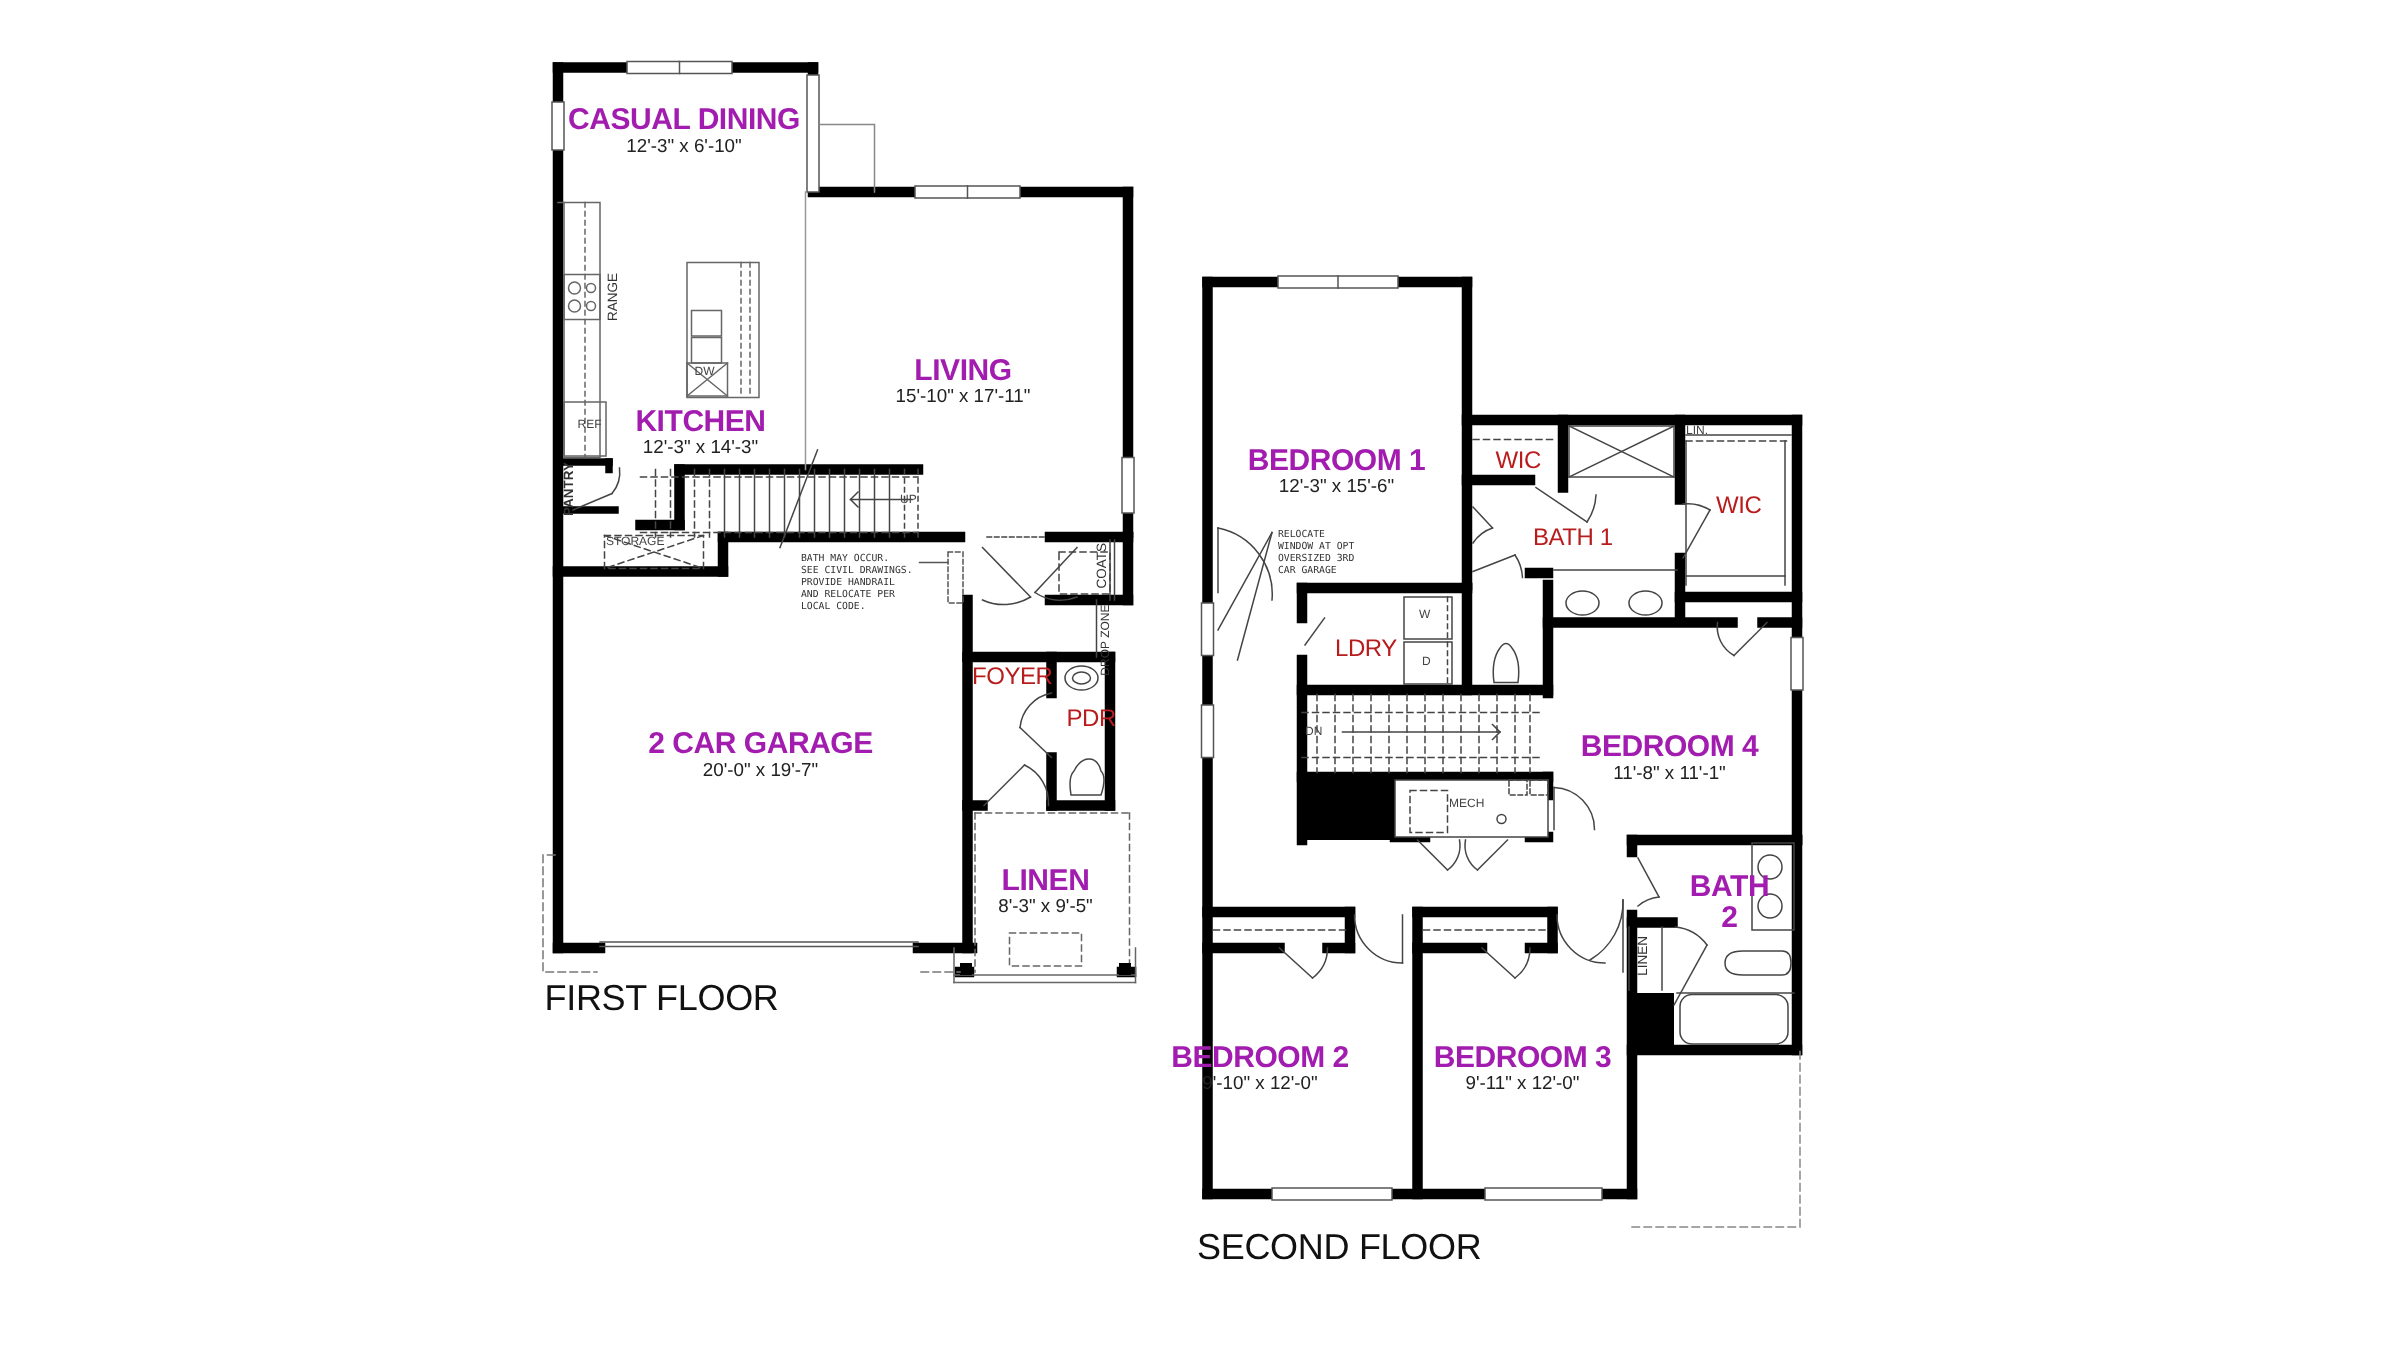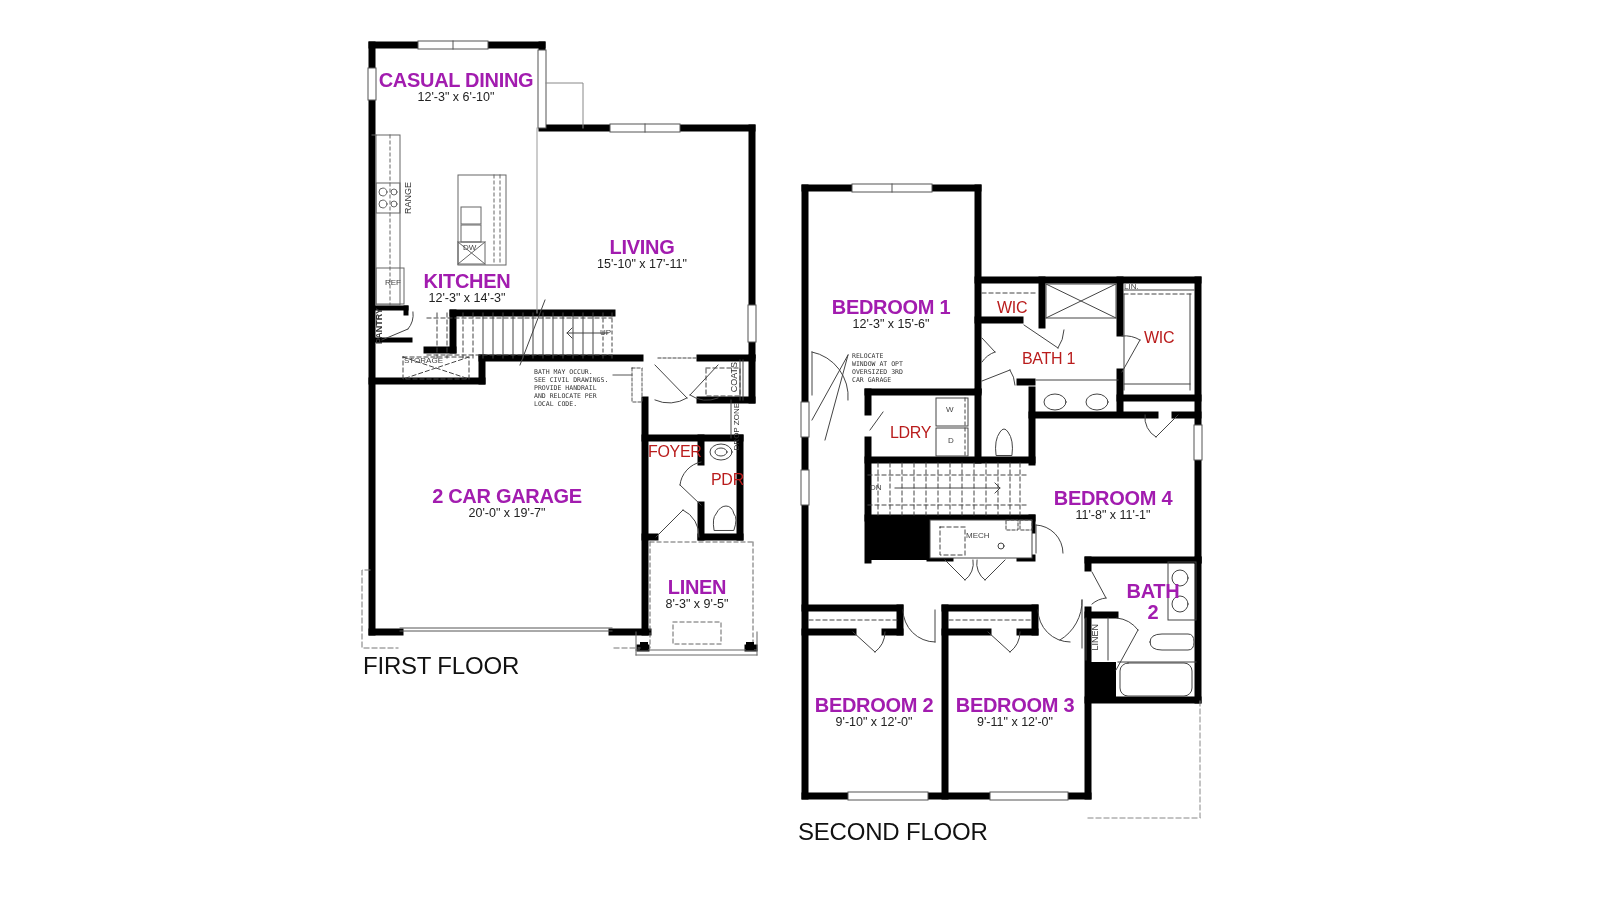--- a/index.html
+++ b/index.html
@@ -413,21 +413,21 @@
   <div>AND RELOCATE PER</div>
   <div>LOCAL CODE.</div>
 </div>
 
 <div class="floor-title" style="left:363px; top:652px;">FIRST FLOOR</div>
 
 <div class="label" style="left:891px; top:270px;margin-top:27px;">
   <span class="nm">BEDROOM 1</span>
   <span class="dm">12'-3" x 15'-6"</span>
 </div>
-<div class="label" style="left:874px; top:695px;">
+<div class="label" style="left:840px; top:695px;">
   <span class="nm">BEDROOM 2</span>
   <span class="dm">9'-10" x 12'-0"</span>
 </div>
 <div class="label" style="left:1015px; top:695px;">
   <span class="nm">BEDROOM 3</span>
   <span class="dm">9'-11" x 12'-0"</span>
 </div>
 <div class="label" style="left:1113px; top:488px;">
   <span class="nm">BEDROOM 4</span>
   <span class="dm">11'-8" x 11'-1"</span>

